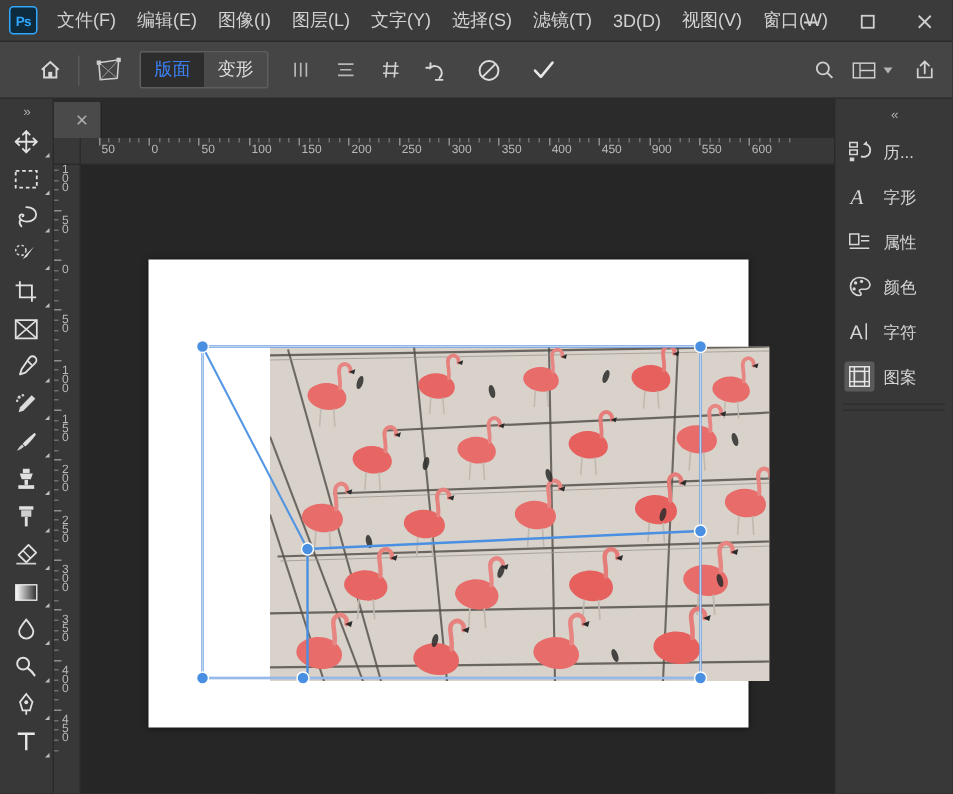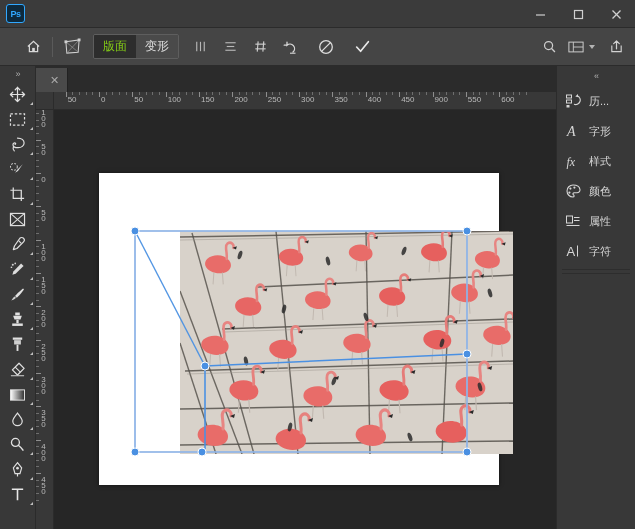--- a/index.html
+++ b/index.html
@@ -21,21 +21,21 @@
              color:#cfcfcf; font-size:13px; }
 
   
   #optionsbar { position:absolute; left:0; top:28px; width:635px; height:38px; background:#454545;
                 display:flex; align-items:center; border-bottom:1px solid #2b2b2b; }
   .opt-icon { width:30px; height:28px; display:flex; align-items:center; justify-content:center;
               color:#d4d4d4; }
   .opt-sep { width:1px; height:20px; background:#5a5a5a; margin:0 4px; }
   #seg-group { display:flex; border:1px solid #5e5e5e; border-radius:2px; margin:0 6px; overflow:hidden; }
   .seg-btn { padding:3px 9px; font-size:12px; color:#ddd; background:#4a4a4a; }
-  .seg-btn.active { background:#2d2d2d; color:#84cc16; }
+  .seg-btn.active { background:#2d2d2d; color:#3b82f6; }
   #opt-right { position:absolute; right:4px; display:flex; align-items:center; }
   .tri-down { width:0;height:0;border-left:3px solid transparent;border-right:3px solid transparent;
               border-top:4px solid #b4b4b4; margin-left:1px; }
 
   
   #tabbar { position:absolute; left:36px; top:66px; width:520px; height:26px; background:#2b2b2b;
             display:flex; align-items:flex-end; }
   #doc-tab { height:24px; background:#4a4a4a; display:flex; align-items:center; padding:0 8px;
              border-right:1px solid #222; font-size:11.5px; color:#dcdcdc; white-space:nowrap; }
   #doc-tab .close-x { margin-left:6px; color:#aaa; font-size:11px; }
@@ -89,20 +89,32 @@
   .rp-lbl { font-size:11px; color:#d6d6d6; white-space:nowrap; }
   .rp-sep { height:1px; background:#2d2d2d; margin:3px 5px; }
 </style>
 </head>
 <body>
 
 <div id="app">
 
   <div id="titlebar">
     <div id="ps-logo">Ps</div>
+    <div id="menu-list">
+        <div class="menu-item">文件(F)</div>
+        <div class="menu-item">编辑(E)</div>
+        <div class="menu-item">图像(I)</div>
+        <div class="menu-item">图层(L)</div>
+        <div class="menu-item">文字(Y)</div>
+        <div class="menu-item">选择(S)</div>
+        <div class="menu-item">滤镜(T)</div>
+        <div class="menu-item">3D(D)</div>
+        <div class="menu-item">视图(V)</div>
+        <div class="menu-item">窗口(W)</div>
+      </div>
     <div id="win-ctrls">
       <div class="win-btn">
         <svg width="11" height="11" viewBox="0 0 11 11">
             <line x1="1" y1="6" x2="10" y2="6" stroke="#cfcfcf" stroke-width="1.2"></line>
           </svg>
       </div>
       <div class="win-btn">
         <svg width="11" height="11" viewBox="0 0 11 11">
             <rect x="1.5" y="1.5" width="8" height="8" fill="none" stroke="#cfcfcf" stroke-width="1.2"></rect>
           </svg>
@@ -753,56 +765,61 @@
         <span class="rp-ico">
             <svg width="16" height="16" viewBox="0 0 16 16">
               <text x="2" y="13" font-family="'Liberation Serif',serif" font-size="14" font-style="italic" fill="#d6d6d6">A</text>
             </svg>
           </span>
         <span class="rp-lbl">字形</span>
       </div>
       <div class="rp-item">
         <span class="rp-ico">
             <svg width="16" height="16" viewBox="0 0 16 16">
-              <text x="1.5" y="12.5" font-family="'Liberation Serif',serif" font-size="12" font-style="italic" fill="#d6d6d6">fx</text>
+              <rect x="1.5" y="3" width="6" height="7" fill="none" stroke="#d6d6d6" stroke-width="1"></rect>
+              <line x1="9" y1="4.5" x2="14.5" y2="4.5" stroke="#d6d6d6" stroke-width="1"></line>
+              <line x1="9" y1="7.5" x2="14.5" y2="7.5" stroke="#d6d6d6" stroke-width="1"></line>
+              <line x1="1.5" y1="12.5" x2="14.5" y2="12.5" stroke="#d6d6d6" stroke-width="1"></line>
             </svg>
           </span>
-        <span class="rp-lbl">样式</span>
+        <span class="rp-lbl">属性</span>
       </div>
       <div class="rp-item">
         <span class="rp-ico">
             <svg width="16" height="16" viewBox="0 0 16 16">
               <path d="M8 2 A6 6 0 1 0 8 14 c1.4 0 1.4 -1.6 0.4 -2.2 c-1 -0.7 -0.4 -2 0.8 -2 H12 A3 3 0 0 0 15 6.6 C14.6 3.8 11.6 2 8 2z" fill="none" stroke="#d6d6d6" stroke-width="1.1"></path>
               <circle cx="5.4" cy="5.6" r="1.1" fill="#d6d6d6"></circle>
               <circle cx="9.4" cy="4.6" r="1.1" fill="#d6d6d6"></circle>
               <circle cx="4.4" cy="9.6" r="1.1" fill="#d6d6d6"></circle>
             </svg>
           </span>
         <span class="rp-lbl">颜色</span>
       </div>
       <div class="rp-item">
         <span class="rp-ico">
             <svg width="16" height="16" viewBox="0 0 16 16">
-              <rect x="1.5" y="3" width="6" height="7" fill="none" stroke="#d6d6d6" stroke-width="1"></rect>
-              <line x1="9" y1="4.5" x2="14.5" y2="4.5" stroke="#d6d6d6" stroke-width="1"></line>
-              <line x1="9" y1="7.5" x2="14.5" y2="7.5" stroke="#d6d6d6" stroke-width="1"></line>
-              <line x1="1.5" y1="12.5" x2="14.5" y2="12.5" stroke="#d6d6d6" stroke-width="1"></line>
-            </svg>
-          </span>
-        <span class="rp-lbl">属性</span>
-      </div>
-      <div class="rp-item">
-        <span class="rp-ico">
-            <svg width="16" height="16" viewBox="0 0 16 16">
               <text x="1.5" y="13" font-family="'Liberation Sans',sans-serif" font-size="13" fill="#d6d6d6">A</text>
               <line x1="12.5" y1="2.5" x2="12.5" y2="13.5" stroke="#d6d6d6" stroke-width="1"></line>
             </svg>
           </span>
         <span class="rp-lbl">字符</span>
       </div>
+      <div class="rp-item active">
+        <span class="rp-ico">
+            <svg width="16" height="16" viewBox="0 0 16 16">
+              <rect x="1.5" y="1.5" width="13" height="13" fill="none" stroke="#e4e4e4" stroke-width="1"></rect>
+              <rect x="4.6" y="4.6" width="6.8" height="6.8" fill="none" stroke="#e4e4e4" stroke-width="1"></rect>
+              <line x1="4.6" y1="1.5" x2="4.6" y2="14.5" stroke="#e4e4e4" stroke-width="0.9"></line>
+              <line x1="11.4" y1="1.5" x2="11.4" y2="14.5" stroke="#e4e4e4" stroke-width="0.9"></line>
+              <line x1="1.5" y1="4.6" x2="14.5" y2="4.6" stroke="#e4e4e4" stroke-width="0.9"></line>
+              <line x1="1.5" y1="11.4" x2="14.5" y2="11.4" stroke="#e4e4e4" stroke-width="0.9"></line>
+            </svg>
+          </span>
+        <span class="rp-lbl">图案</span>
+      </div>
     </div>
 
     <div class="rp-sep"></div>
 
     <div>
     </div>
 
     <div class="rp-sep"></div>
 
   </div>

